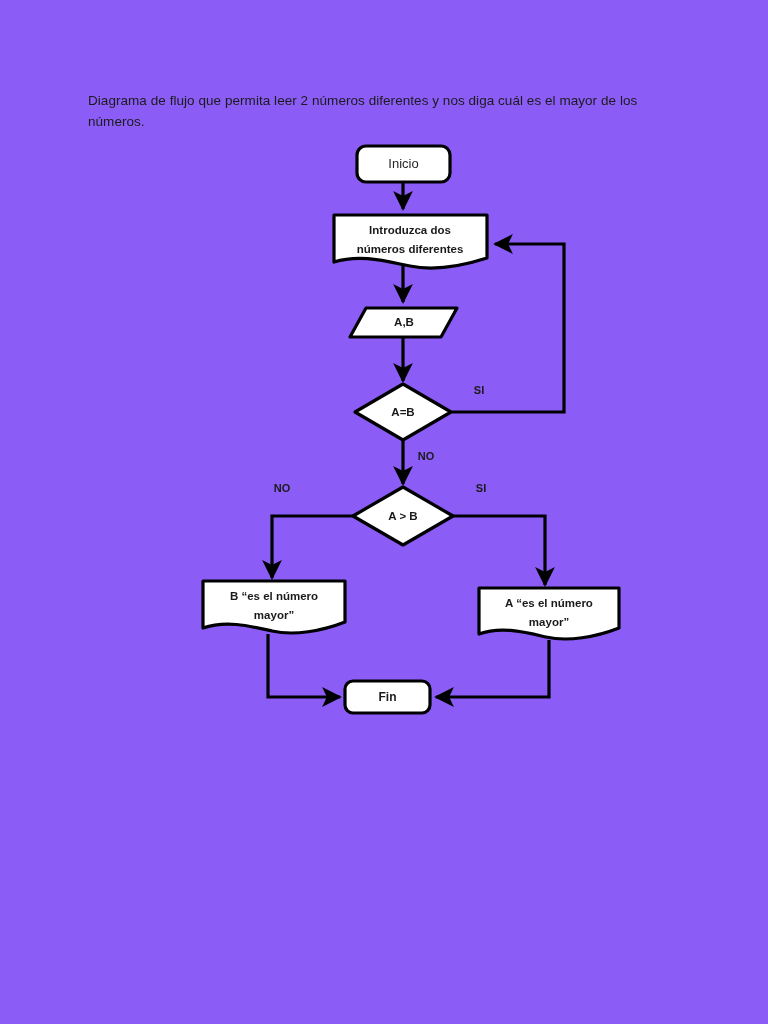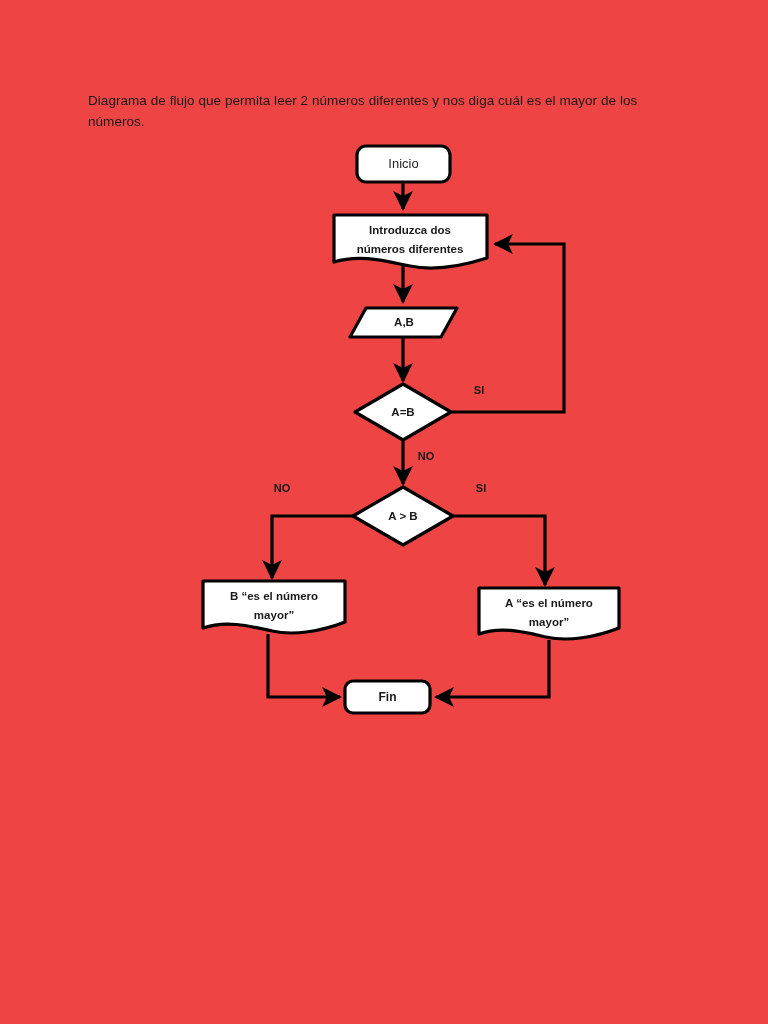--- a/index.html
+++ b/index.html
@@ -4,21 +4,21 @@
 <style>
   html, body {
     margin: 0;
     padding: 0;
     background: #ffffff;
   }
   #page {
     position: relative;
     width: 768px;
     height: 1024px;
-    background: #ef4444;
+    background: #8b5cf6;
     overflow: hidden;
     font-family: "Liberation Sans", sans-serif;
   }
   #doc-title {
     position: absolute;
     left: 88px;
     top: 90px;
     width: 600px;
     font-family: "Liberation Sans", sans-serif;
     font-size: 13.5px;

